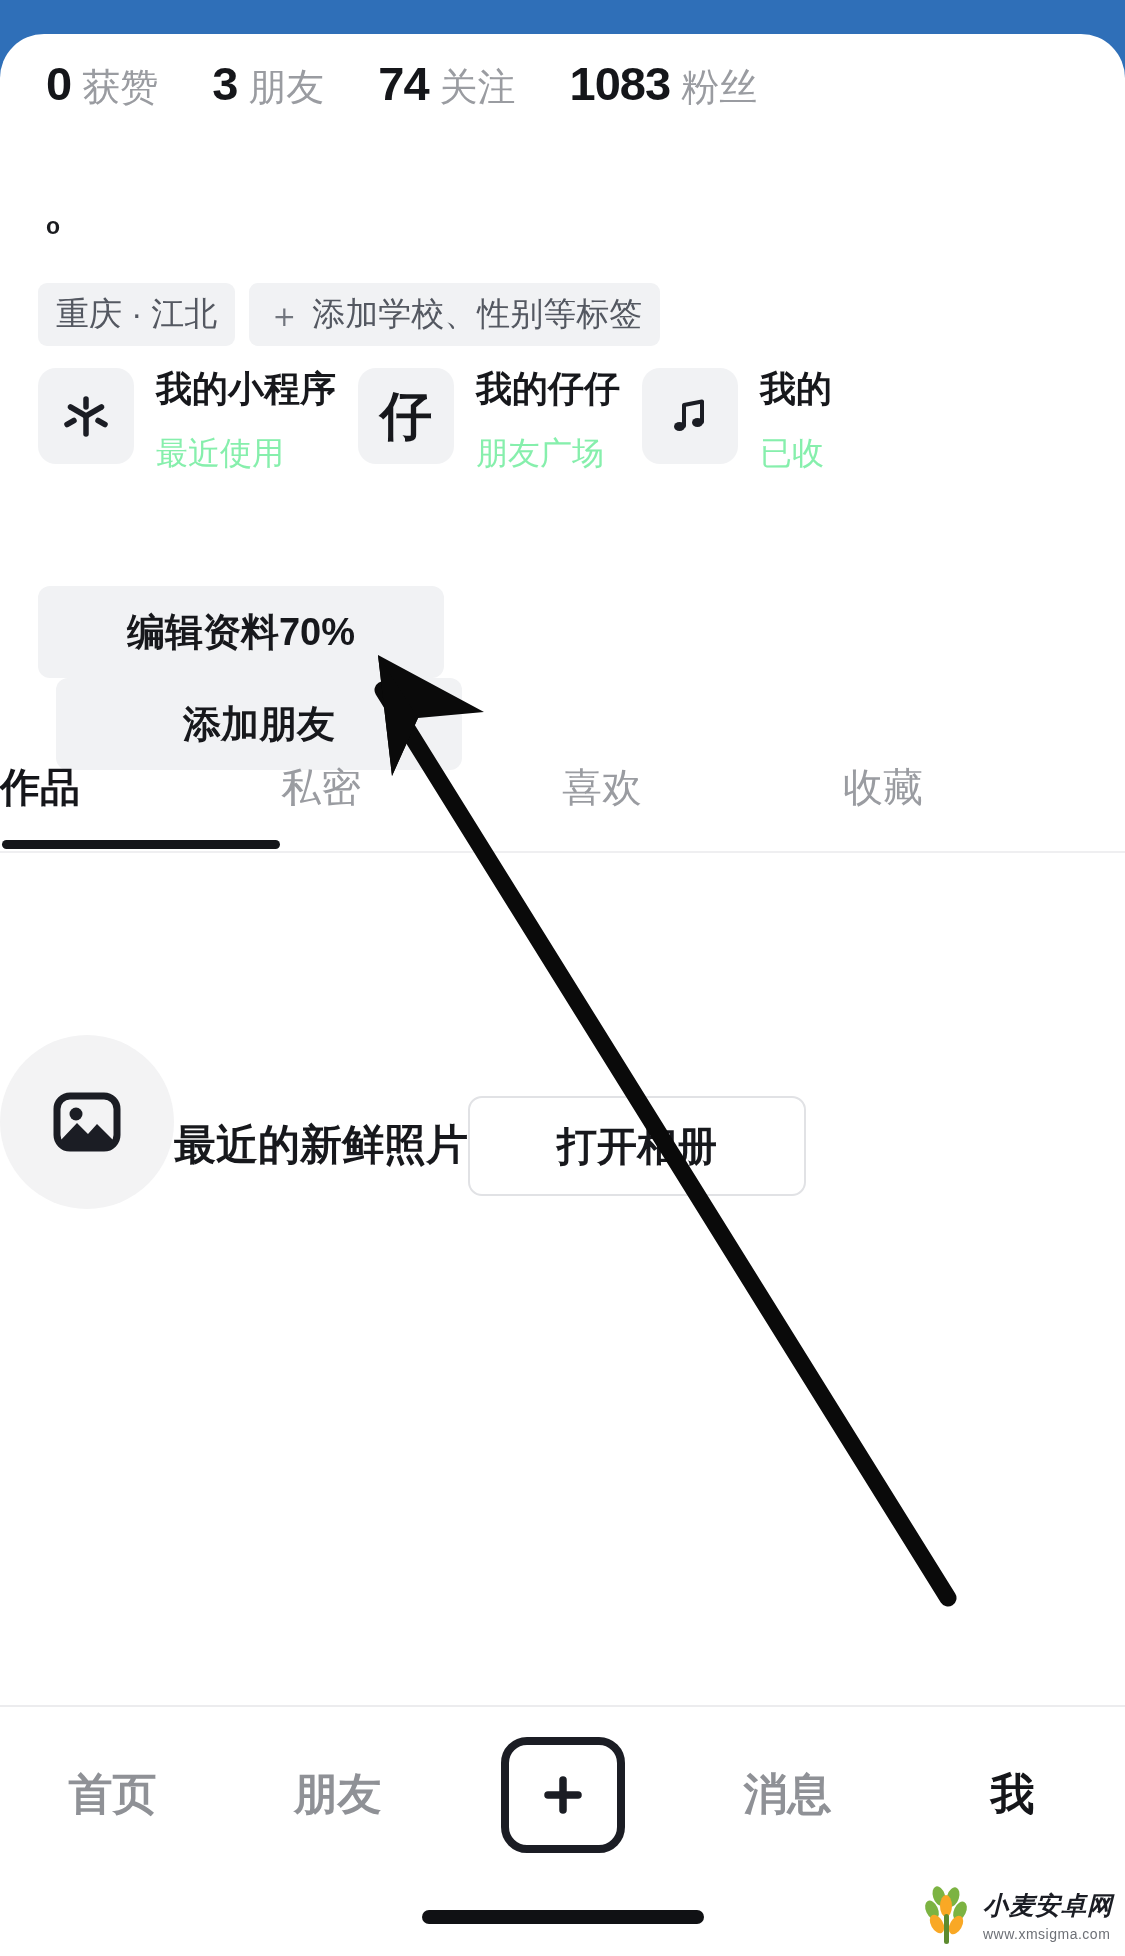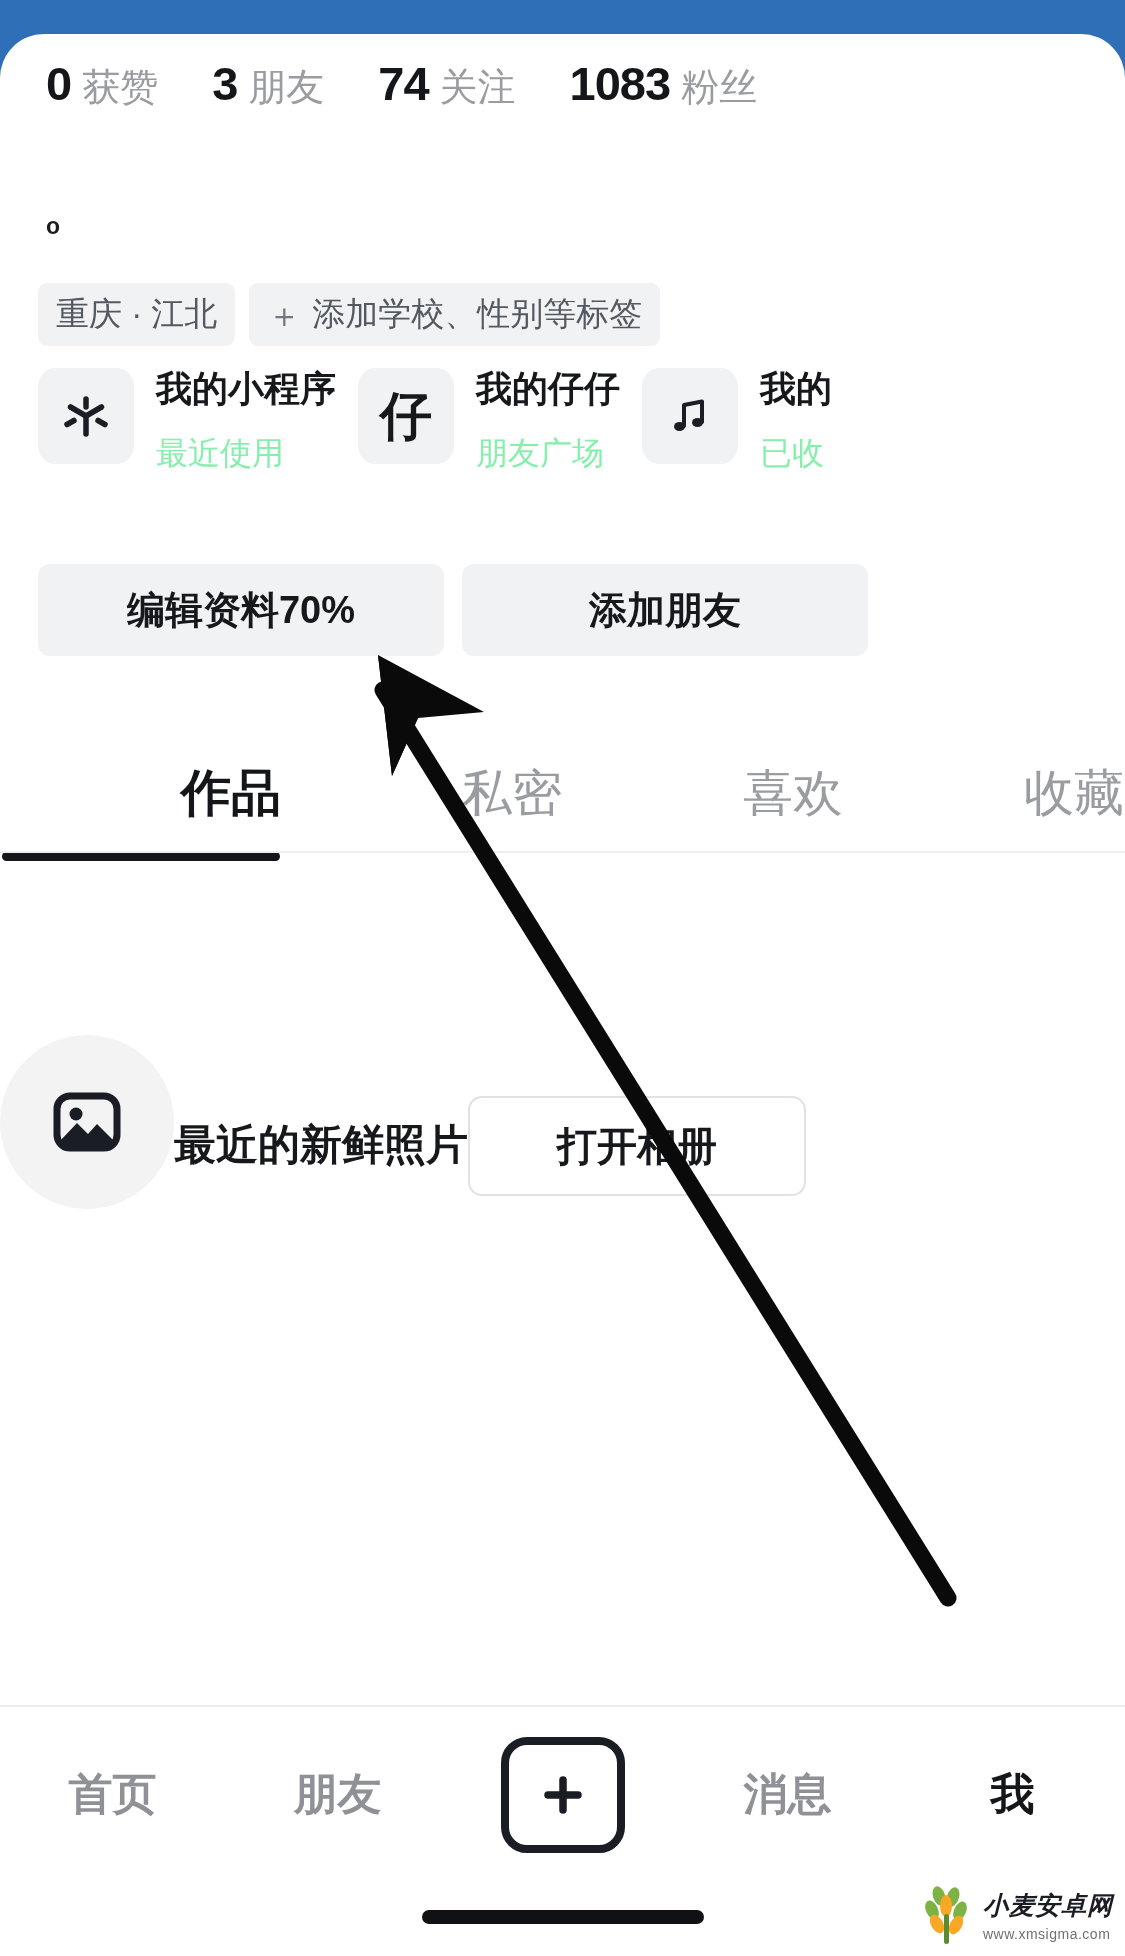--- a/index.html
+++ b/index.html
@@ -77,38 +77,39 @@
     width:96px;height:96px;border-radius:18px;background:#f1f2f4;
     display:flex;align-items:center;justify-content:center;flex:none;
   }
   .card .txt{margin-left:22px;}
   .card .t1{font-size:36px;color:#17181c;font-weight:700;line-height:1.18;white-space:nowrap;}
   .card .t2{font-size:32px;color:#86efac;line-height:1.25;margin-top:23px;white-space:nowrap;}
   .zaizai{font-size:52px;color:#17181c;font-weight:700;line-height:1;}
 
   
   .actions{
-    position:absolute;left:38px;top:564px;
+    position:absolute;left:38px;top:586px;
     display:flex;
+    flex-direction:column;
   }
   .btn{
     width:406px;height:92px;background:#f1f2f4;border-radius:12px;
     display:flex;align-items:center;justify-content:center;
     font-size:38px;color:#17181c;font-weight:700;
   }
   .btn + .btn{margin-left:18px;}
 
   
   .tabs{
     position:absolute;left:0;top:760px;width:1125px;
     display:flex;
   }
   .tab{
-    width:281px;text-align:right;position:relative;
-    font-size:50px;color:#9a9ca1;font-weight:400;
+    width:281px;text-align:left;position:relative;
+    font-size:40px;color:#9a9ca1;font-weight:400;
     padding-bottom:34px;
   }
   .tab.active{color:#15161a;font-weight:700;}
   .tab.active::after{
     content:"";position:absolute;left:50%;transform:translateX(-50%);
     bottom:0;width:278px;height:9px;background:#15161a;border-radius:5px;
   }
   .tab-divider{
     position:absolute;left:0;top:851px;width:1125px;height:2px;background:#efeff1;
   }

